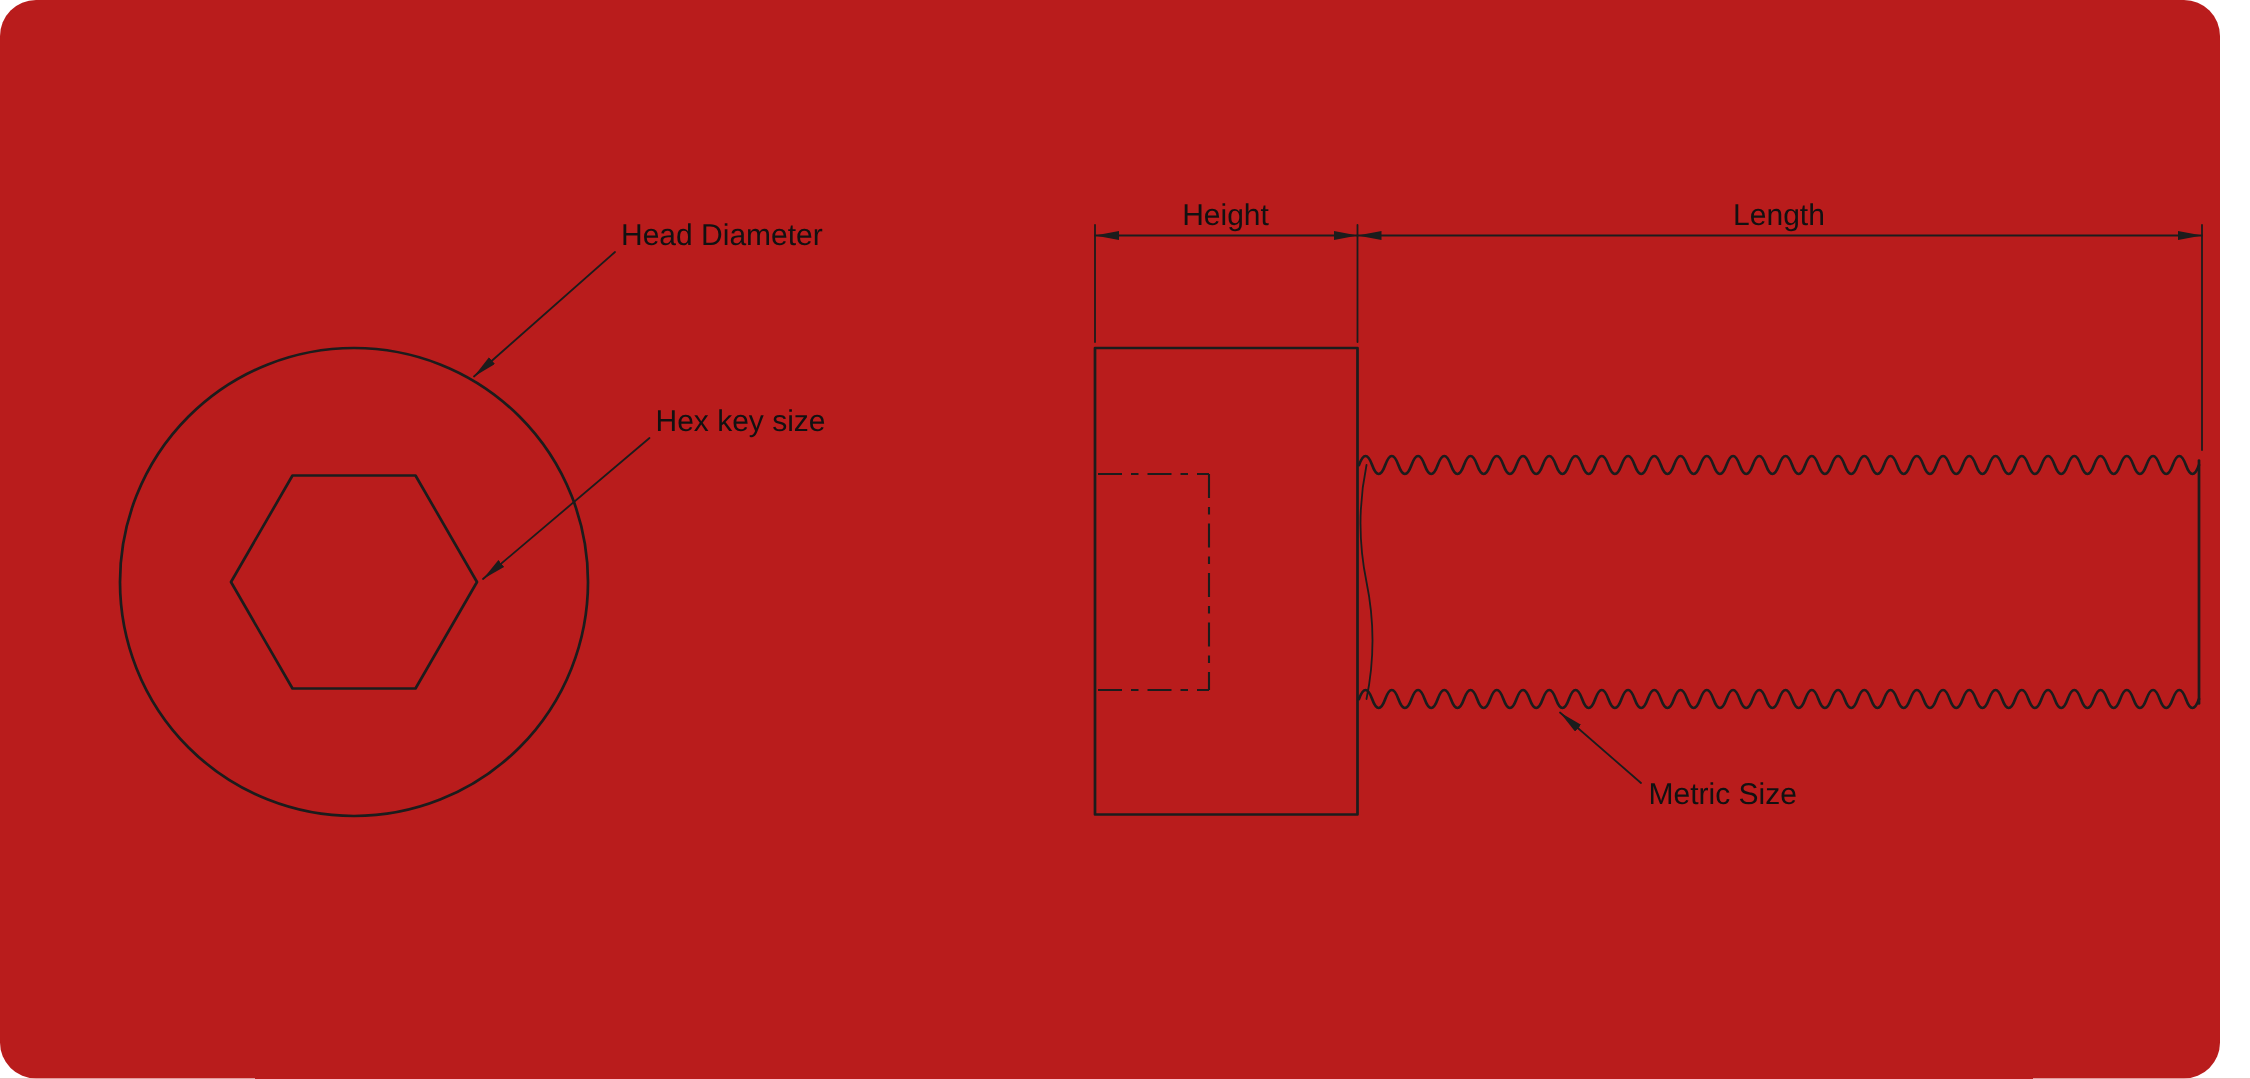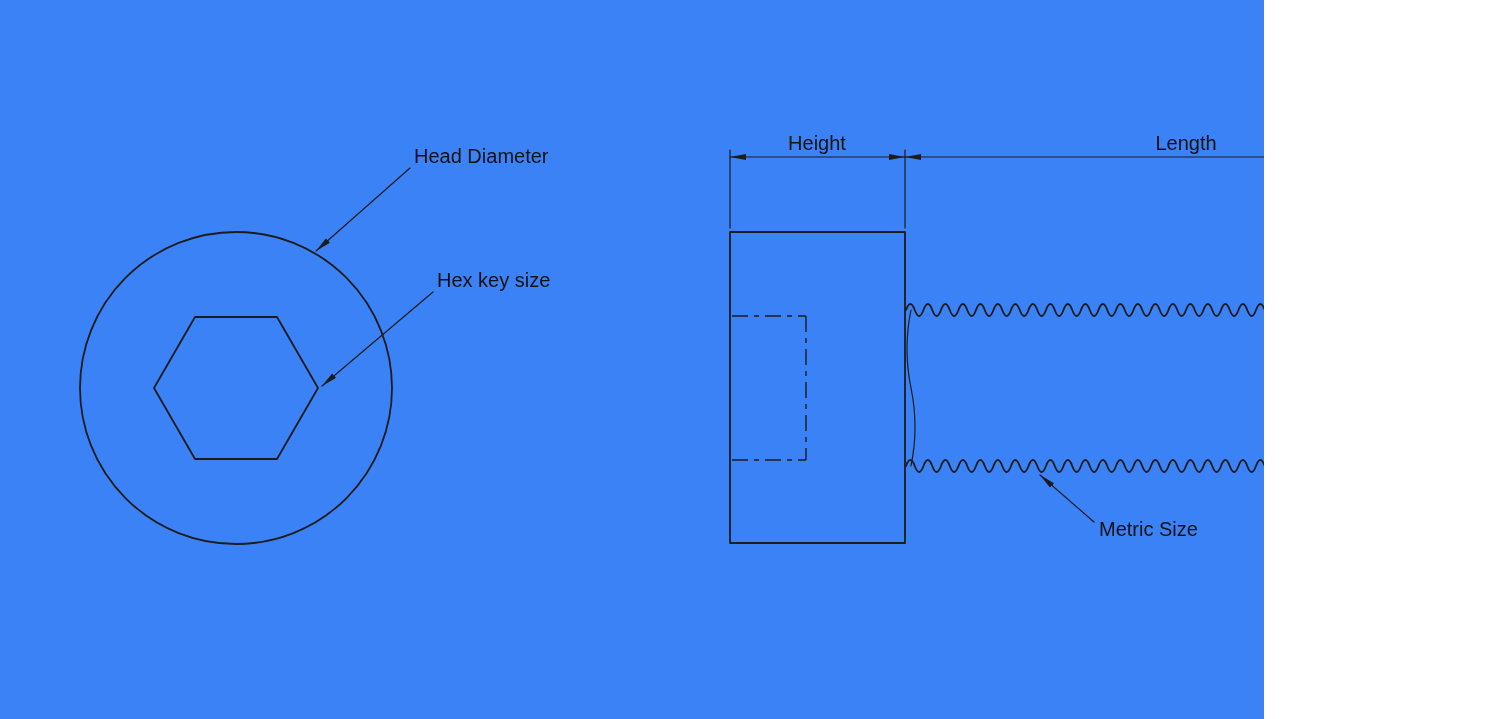--- a/index.html
+++ b/index.html
@@ -2,25 +2,26 @@
 <html><head>
 <meta charset="utf-8">
 <style>
   html, body {
     margin: 0;
     padding: 0;
     background: #ffffff;
   }
   .stage {
     position: relative;
-    width: 1264px;
+    width: 1480px;
     height: 719px;
-    background: #3b82f6;
+    background: #b91c1c;
     overflow: hidden;
     font-family: "Liberation Sans", sans-serif;
+    border-radius: 24px;
   }
   svg { display: block; }
   .outline {
     fill: none;
     stroke: #1c1c1c;
     stroke-width: 1.8;
     stroke-linejoin: round;
     stroke-linecap: round;
   }
   .thin {

